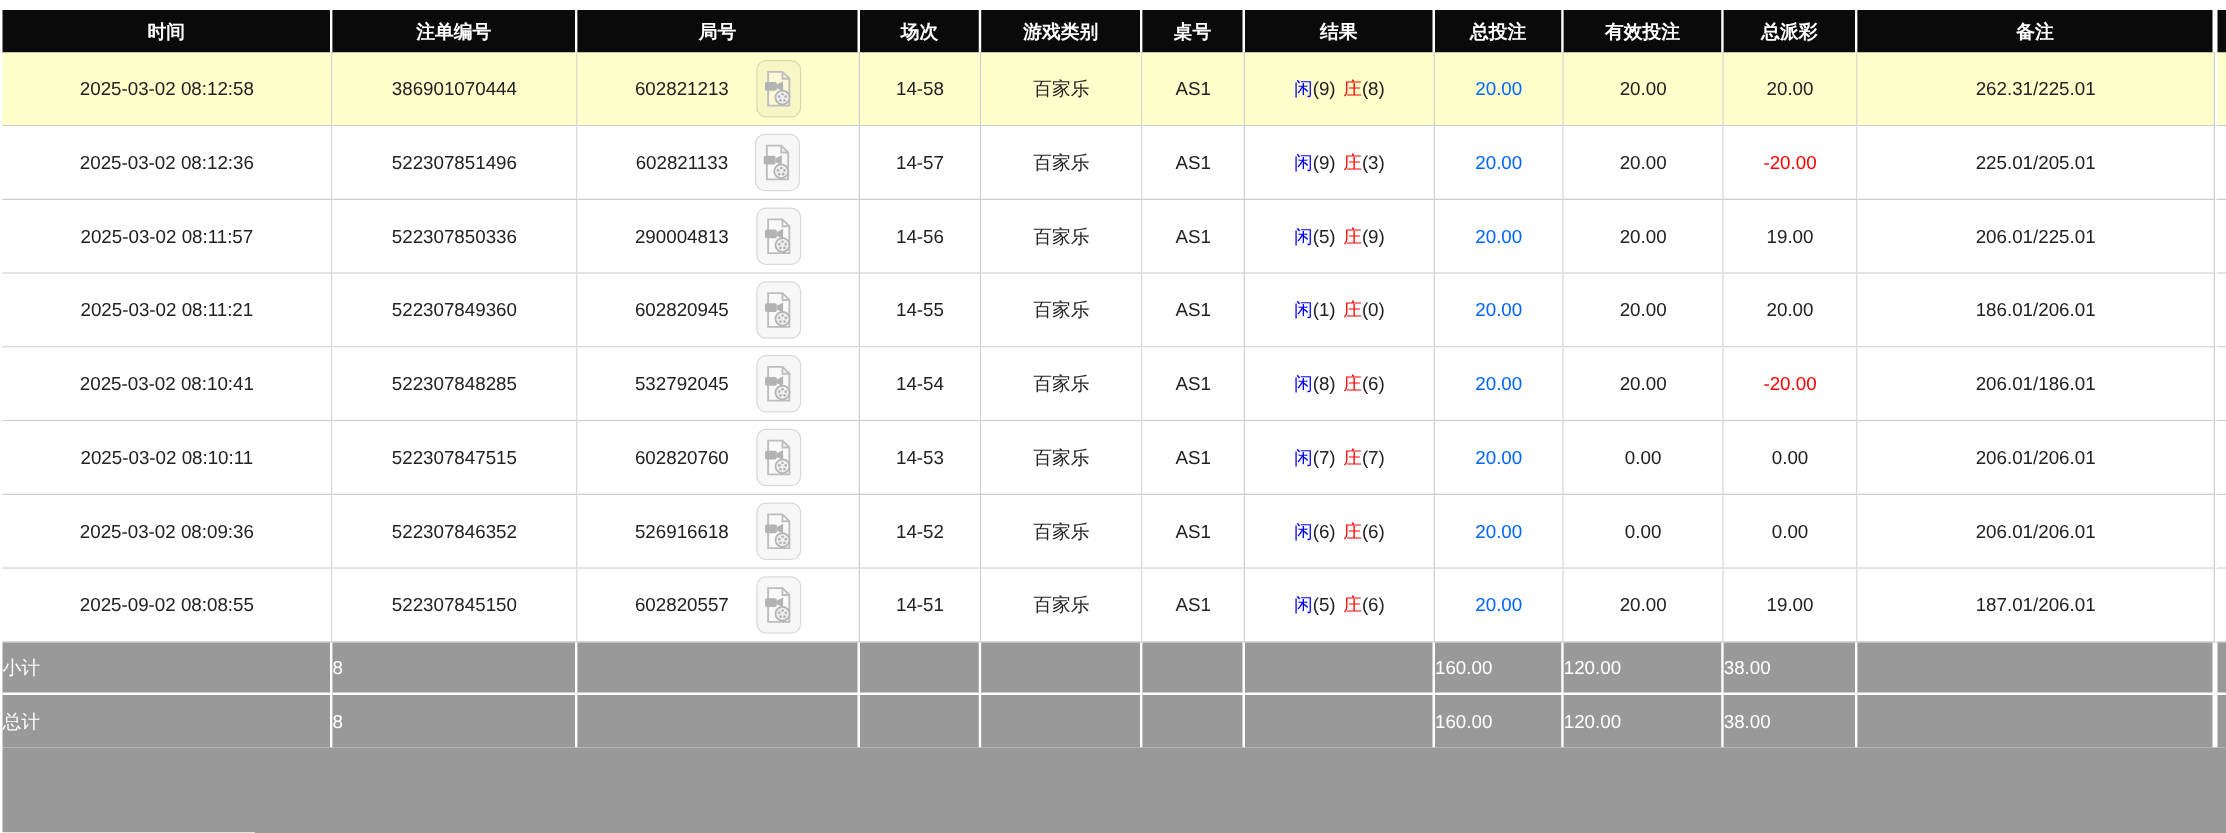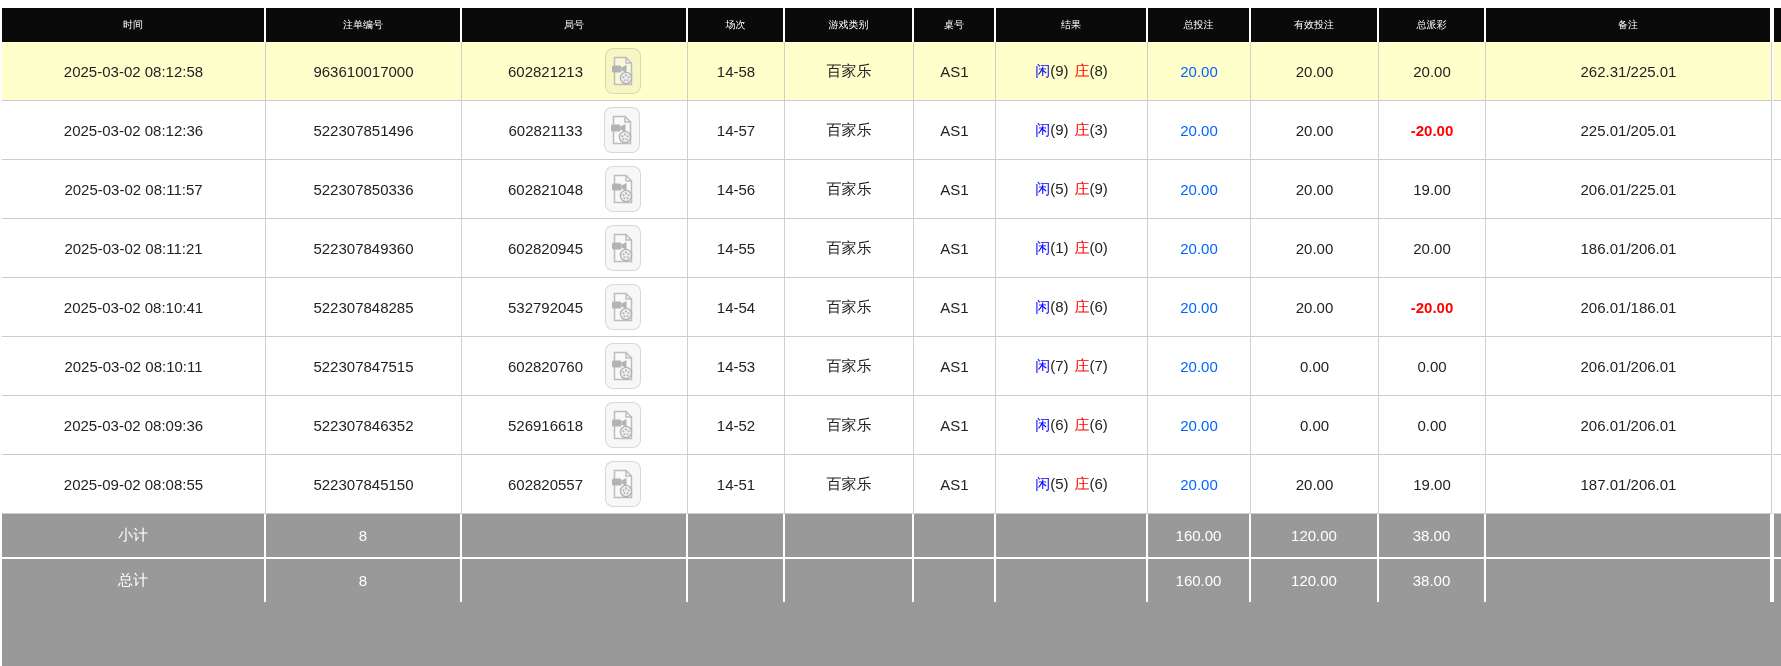--- a/index.html
+++ b/index.html
@@ -10,60 +10,60 @@
   }
   .table-wrap{padding:8px 0 0 2px;}
   table{
     border-collapse:separate;border-spacing:0;
     table-layout:fixed;width:1781px;
   }
   
   thead tr{height:34px;}
   thead th{
     background:var(--header-black,#0a0a0a);
-    color:#fff;font-weight:normal;font-size:10px;
+    color:#fff;font-weight:bold;font-size:15px;
     text-align:center;vertical-align:middle;
     border-right:2px solid #fff;
     padding:0;
   }
   thead th:last-child{border-right:none;}
   
   tbody.main tr{height:59px;}
   tbody.main td{
     background:#fff;text-align:center;vertical-align:middle;
     border-right:1px solid #cfcfcf;
     border-bottom:1px solid #cccccc;
     padding:0;
   }
   tbody.main td:last-child{border-right:none;}
   tbody.main tr.hl td{background:var(--highlight-yellow,#ffffcc);margin-top:39px;}
   
   tbody.summary tr{height:42px;}
   tbody.summary td{
     background:var(--summary-gray,#999999);
-    color:#fff;text-align:center;vertical-align:middle;
+    color:#fff;text-align:left;vertical-align:middle;
     border-right:2px solid #fff;
     border-bottom:2px solid #fff;
-    padding:12px;
+    padding:0;
   }
   tbody.summary td:last-child{border-right:none;}
   tbody.summary tr:last-child td{border-bottom:none;margin-top:41px;}
   
   td.sliver,th.sliver{border-left:2px solid #fff;}
   
   .player{color:var(--player-blue,#0000ff);}
   .banker{color:var(--banker-red,#ff0000);}
   .result-gap{display:inline-block;width:6px;}
   
   .bet-link{
     color:var(--bet-link-blue,#0066ff);
     cursor:pointer;background:none;border:none;
     font:inherit;padding:0;
   }
-  .neg{color:var(--negative-red,#ff0000);font-weight:bold;}
+  .neg{color:var(--negative-red,#ff0000);}
   
   .round-flex{display:flex;align-items:center;justify-content:center;gap:22px;}
   .video-btn{
     width:36px;height:46px;
     border:1px solid rgba(0,0,0,0.13);
     border-radius:8px;
     background:rgba(0,0,0,0.03);
     display:inline-flex;align-items:center;justify-content:center;
     cursor:pointer;padding:0;
   }
@@ -101,21 +101,21 @@
       <th>总投注</th>
       <th>有效投注</th>
       <th>总派彩</th>
       <th>备注</th>
       <th class="sliver"></th>
     </tr>
   </thead>
   <tbody class="main" id="main-body">
         <tr class="hl">
     <td>2025-03-02 08:12:58</td>
-    <td>963610017000</td>
+    <td>386901070444</td>
     <td>
       <span class="round-flex">
         <span>602821213</span>
         <button type="button" class="video-btn">
           <span style="display:inline-flex;">
             <svg width="24" height="30" viewBox="0 0 24 30" aria-hidden="true">
               <path d="M3.5 1.5 H15 l5.5 5.5 V28.5 H3.5 Z" fill="#fdfdfd" fill-opacity="0.35" stroke="#bdbdbd" stroke-width="1.5"></path>
               <path d="M15 1.5 V7 h5.5" fill="none" stroke="#bdbdbd" stroke-width="1.5"></path>
               <rect x="1" y="9.5" width="9.5" height="7" rx="1.5" fill="#b3b3b3"></rect>
               <path d="M10.5 11.5 L15.5 9 V17 L10.5 14.5 Z" fill="#b3b3b3"></path>
@@ -172,21 +172,21 @@
     <td>20.00</td>
     <td class="neg">-20.00</td>
     <td>225.01/205.01</td>
     <td class="sliver"></td>
   </tr>
         <tr>
     <td>2025-03-02 08:11:57</td>
     <td>522307850336</td>
     <td>
       <span class="round-flex">
-        <span>602821048</span>
+        <span>290004813</span>
         <button type="button" class="video-btn">
           <span style="display:inline-flex;">
             <svg width="24" height="30" viewBox="0 0 24 30" aria-hidden="true">
               <path d="M3.5 1.5 H15 l5.5 5.5 V28.5 H3.5 Z" fill="#fdfdfd" fill-opacity="0.35" stroke="#bdbdbd" stroke-width="1.5"></path>
               <path d="M15 1.5 V7 h5.5" fill="none" stroke="#bdbdbd" stroke-width="1.5"></path>
               <rect x="1" y="9.5" width="9.5" height="7" rx="1.5" fill="#b3b3b3"></rect>
               <path d="M10.5 11.5 L15.5 9 V17 L10.5 14.5 Z" fill="#b3b3b3"></path>
               <circle cx="15" cy="22" r="5.6" fill="#efefef" stroke="#b3b3b3" stroke-width="1.4"></circle>
               <circle cx="15" cy="19.4" r="1.05" fill="#b3b3b3"></circle>
               <circle cx="17.6" cy="21.3" r="1.05" fill="#b3b3b3"></circle>

